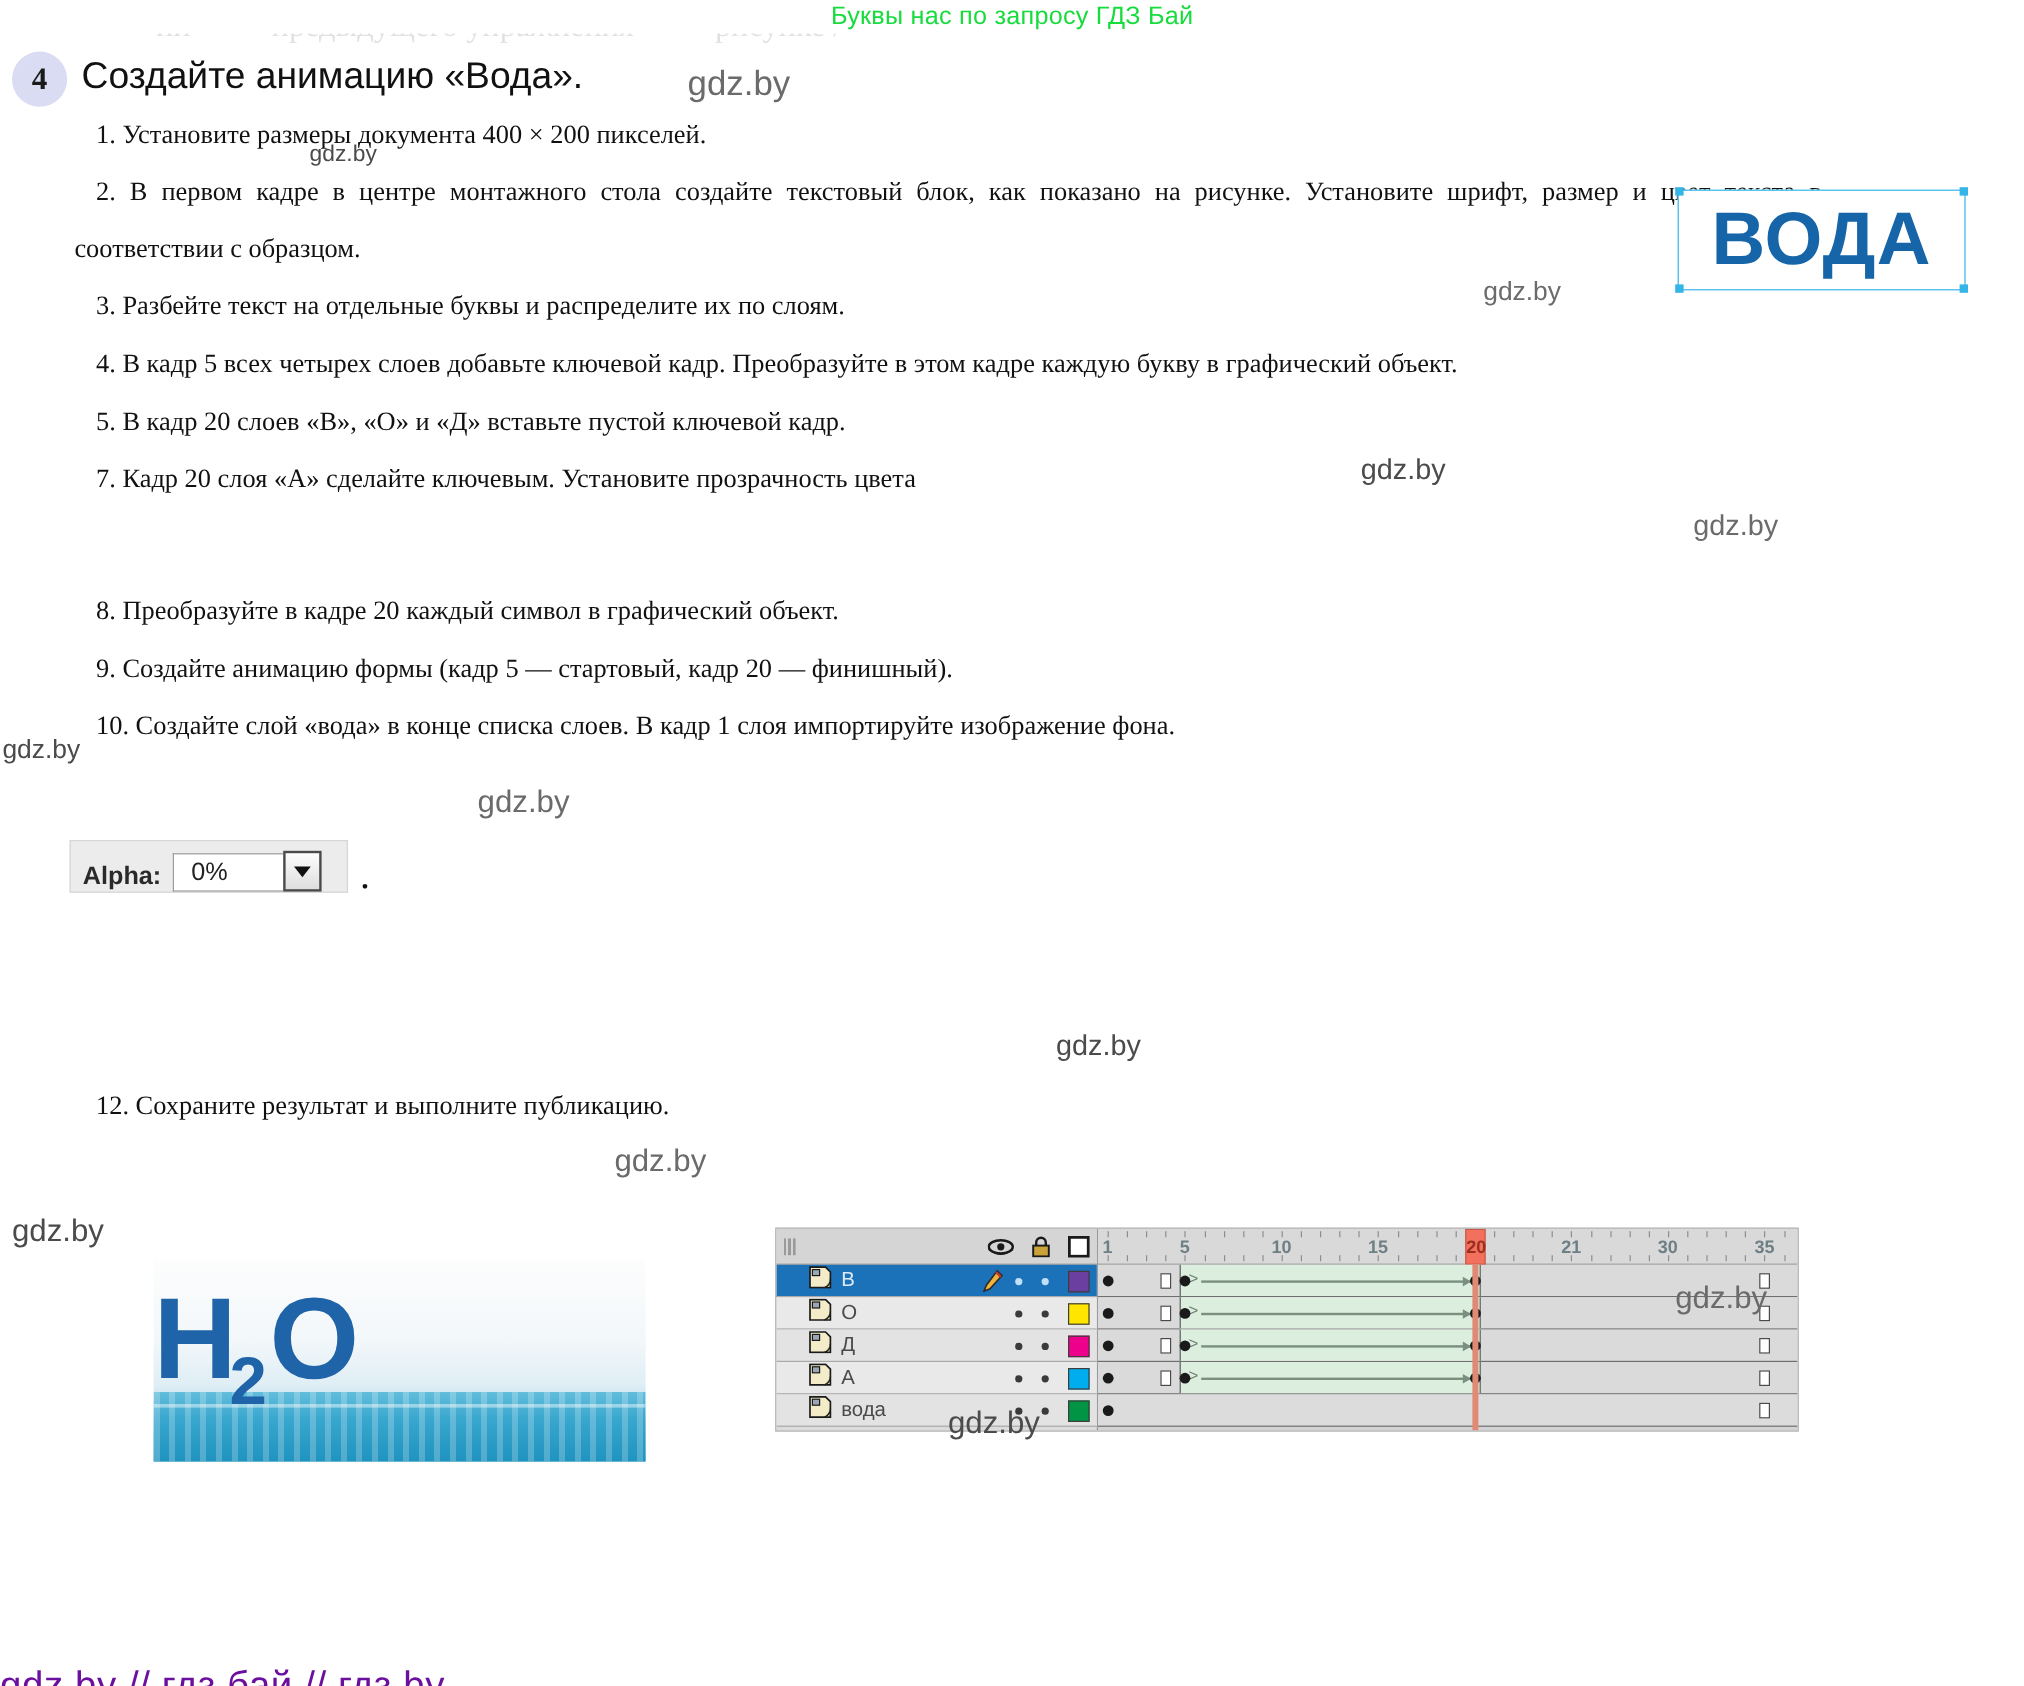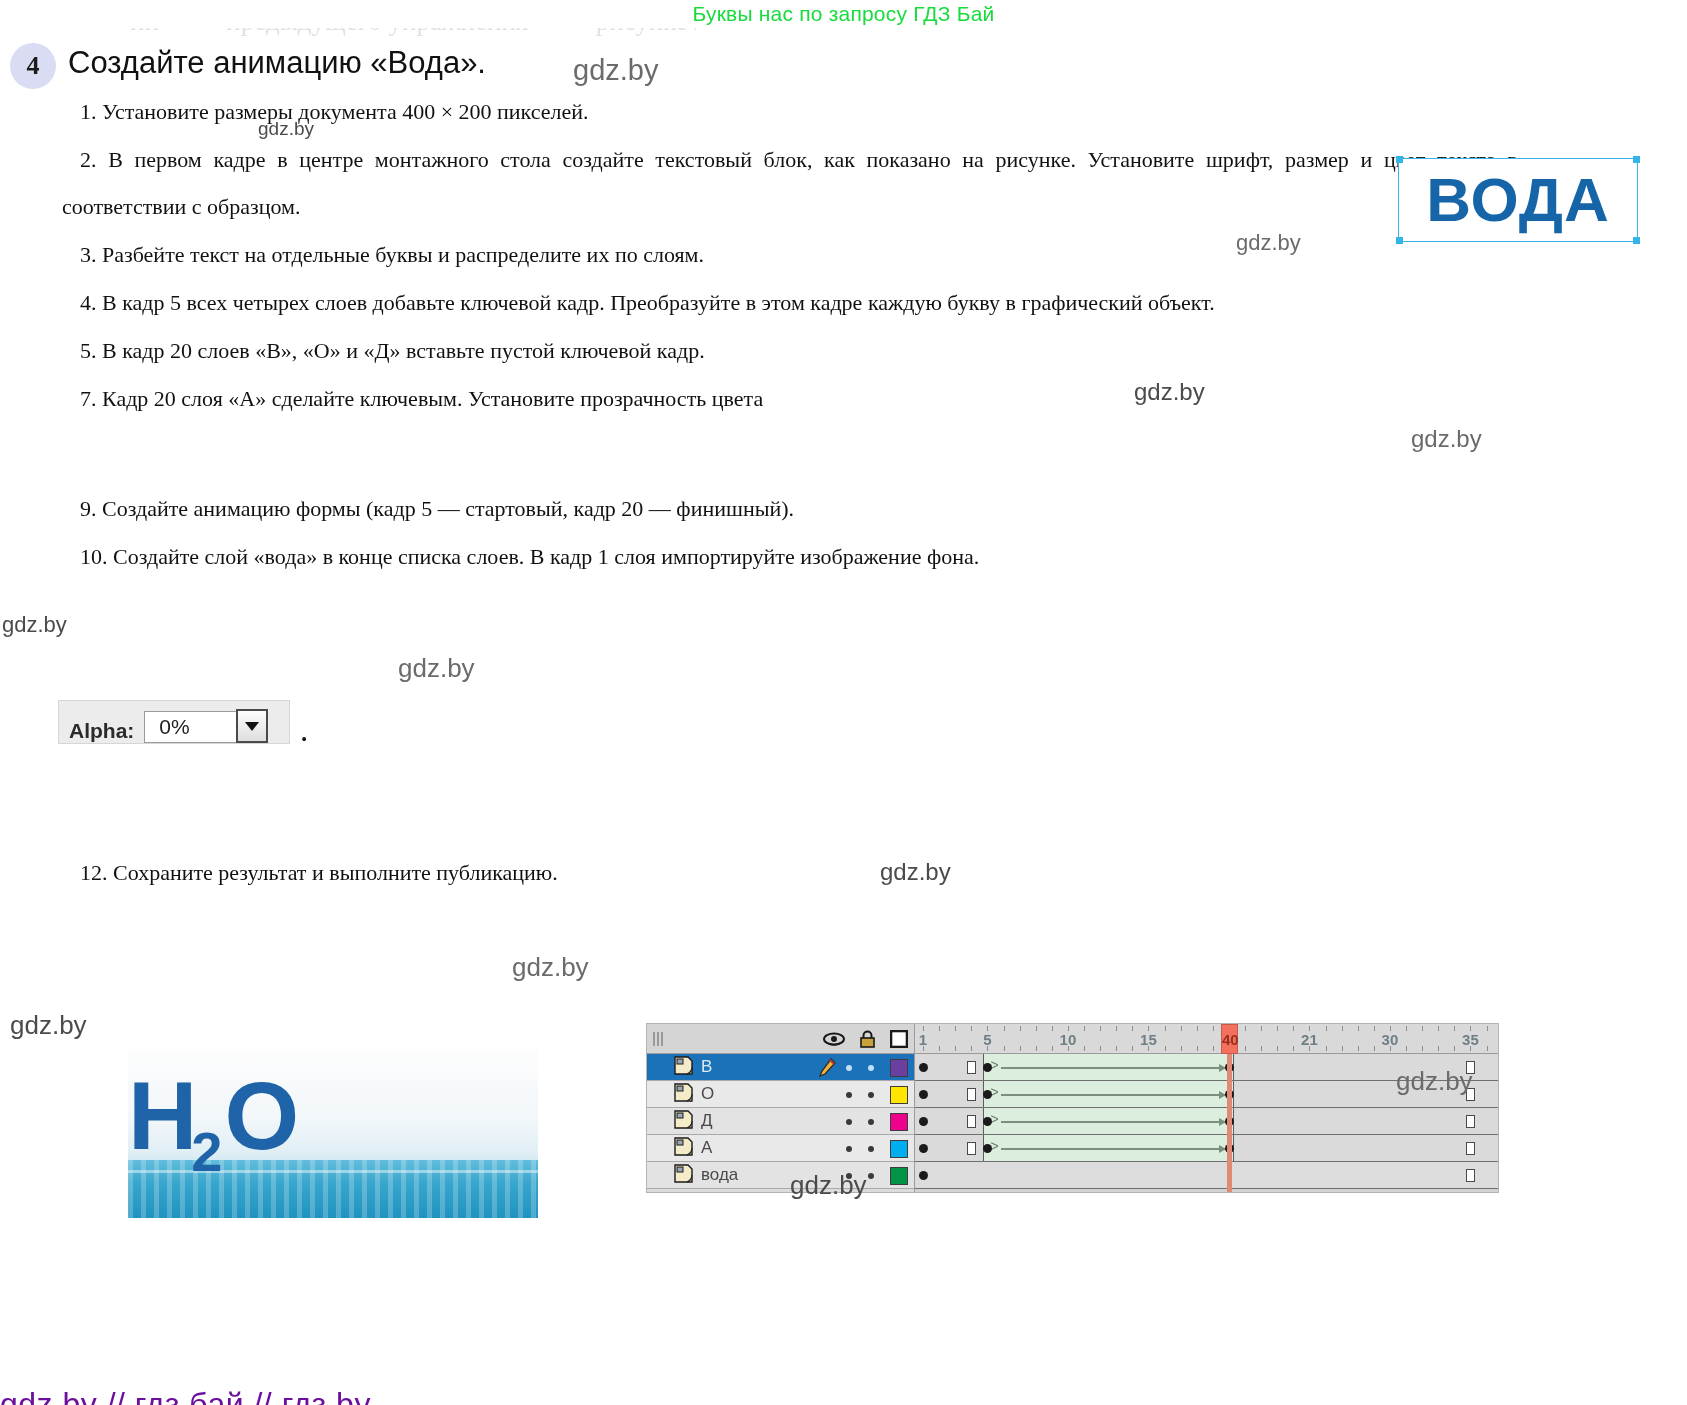--- a/index.html
+++ b/index.html
@@ -486,20 +486,21 @@
 <div class="task-title">Создайте анимацию «Вода».</div>
 
 <div class="steps">
   <p class="step">1. Установите размеры документа 400 × 200 пикселей.</p>
   <p class="step">2. В первом кадре в центре монтажного стола создайте текстовый блок, как показано на рисунке. Установите шрифт, размер и цвет текста в соответствии с образцом.</p>
   <p class="step">3. Разбейте текст на отдельные буквы и распределите их по слоям.</p>
   <p class="step">4. В кадр 5 всех четырех слоев добавьте ключевой кадр. Преобразуйте в этом кадре каждую букву в графический объект.</p>
   <p class="step">5. В кадр 20 слоев «В», «О» и «Д» вставьте пустой ключевой кадр.</p>
   <p class="step">7. Кадр 20 слоя «А» сделайте ключевым. Установите прозрачность цвета</p>
   <div style="height:62px"></div>
+  <p class="step">8. Преобразуйте в кадре 20 каждый символ в графический объект.</p>
   <p class="step">9. Создайте анимацию формы (кадр 5 — стартовый, кадр 20 — финишный).</p>
   <p class="step">10. Создайте слой «вода» в конце списка слоев. В кадр 1 слоя импортируйте изображение фона.</p>
   <div style="height:268px"></div>
   <p class="step">12. Сохраните результат и выполните публикацию.</p>
 </div>
 
 <div class="voda-box">
   <div class="voda-text">ВОДА</div>
   <div class="handle h-tl"></div>
   <div class="handle h-tr"></div>
@@ -717,21 +718,21 @@
         <div class="tick" style="left: 571.5px;"></div>
         <div class="tick-b" style="left: 571.5px;"></div>
         <div class="ruler-label" style="left: 8px;">1</div>
         <div class="ruler-label" style="left: 72.4px;">5</div>
         <div class="ruler-label" style="left: 152.9px;">10</div>
         <div class="ruler-label" style="left: 233.4px;">15</div>
         <div class="ruler-label" style="left: 394.4px;">21</div>
         <div class="ruler-label" style="left: 474.9px;">30</div>
         <div class="ruler-label" style="left: 555.4px;">35</div>
         <div class="playhead-marker" style="left: 313.9px;">
-          <span>40</span>
+          <span>20</span>
         </div>
       </div>
     <div id="frame-rows">
         <div class="frame-row">
           <div class="tween-span" style="left: 68.4px; width: 250.5px;"></div>
           <div class="tween-arrow" style="left: 86.4px; width: 223.5px;"></div>
           <div class="kf-dot" style="left: 8px;"></div>
           <div class="kf-hollow" style="left: 56.3px;"></div>
           <div class="kf-dot" style="left: 72.4px;"></div>
           <div class="kf-dot" style="left: 313.9px;"></div>

